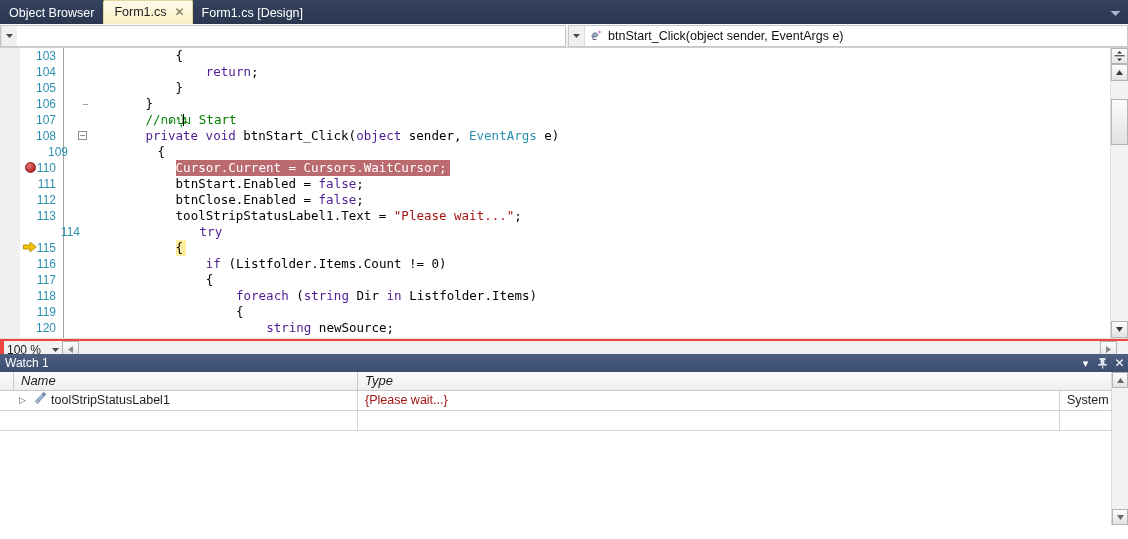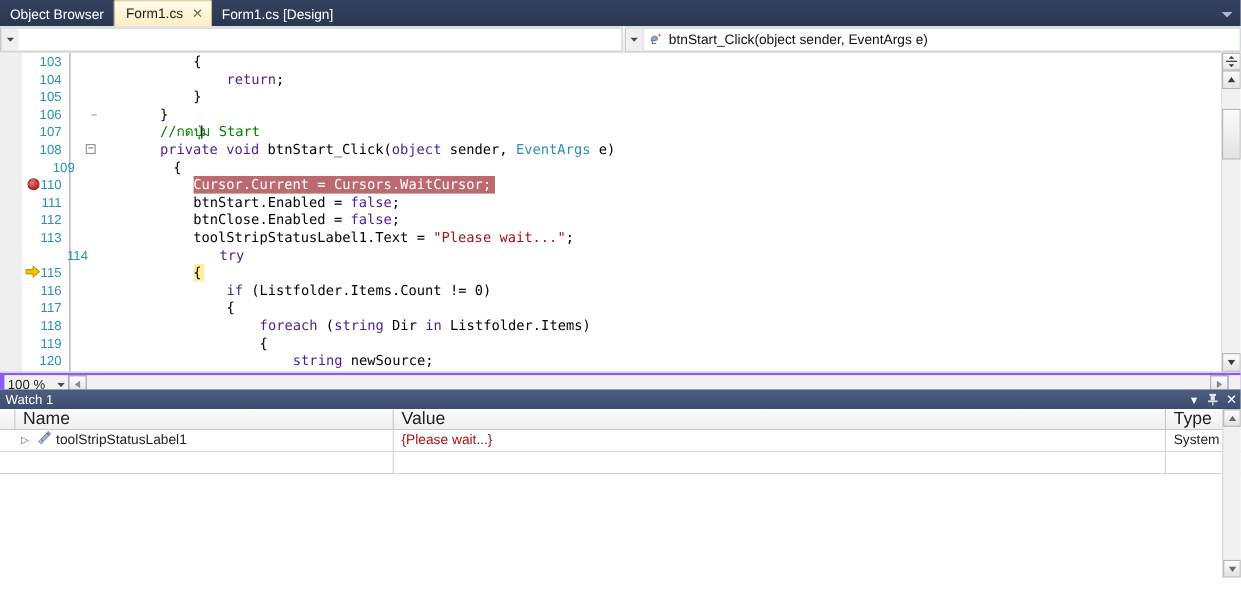--- a/index.html
+++ b/index.html
@@ -277,21 +277,21 @@
     border: 1px solid #b5b5b5;
     box-sizing: border-box;
     cursor: pointer;
   }
 
   
   .ed-bottom {
     position: absolute;
     left: 0; top: 338px;
     width: 1128px; height: 22px;
-    background: #8b5cf6;
+    background: #ef4444;
     display: flex;
     align-items: center;
     border-top: 1px solid #e0e0e0;
     box-sizing: border-box;
   }
   .zoom-combo {
     width: 58px; height: 18px;
     margin-left: 4px;
     display: flex; align-items: center;
     font-size: 12px;
@@ -339,29 +339,30 @@
     background: #ffffff;
   }
   .wg-headrow {
     display: flex;
     height: 19px;
     background: linear-gradient(to bottom, #fbfbfb, #efefef);
     border-bottom: 1px solid #c8c8c8;
     box-sizing: border-box;
   }
   .wg-head {
-    font-size: 16px;
+    font-size: 13px;
     color: #1e1e1e;
     line-height: 18px;
     padding-left: 7px;
     border-right: 1px solid #c8c8c8;
     box-sizing: border-box;
     overflow: hidden;
     white-space: nowrap;
     cursor: pointer;
+    font-style: italic;
   }
   .wg-head.c0 { width: 14px; padding-left: 0; }
   .wg-head.c1 { width: 344px; }
   .wg-head.c2 { width: 702px; }
   .wg-head.c3 { width: 50px; border-right: none; }
   .wg-row {
     display: flex;
     height: 20px;
     border-bottom: 1px solid #d4d4d4;
     box-sizing: border-box;
@@ -530,21 +531,20 @@
           <rect x="5" y="8.6" width="1.2" height="3" fill="#dfe5f0"></rect>
         </svg>
       </span>
       <span class="wt-icon" style="font-size:12px;">✕</span>
     </div>
 
     <div class="watch-grid">
       <div class="wg-headrow">
         <div class="wg-head c0"></div>
         <div class="wg-head c1">Name</div>
-        <div class="wg-head c2">Value</div>
         <div class="wg-head c3">Type</div>
       </div>
       <div id="watch-rows">
           <div class="wg-row">
             <div class="wg-cell c0"></div>
             <div class="wg-cell c1">
               <span class="expander" style="font-size: 9px; color: rgb(85, 85, 85);">▷</span>
               <span><svg width="14" height="13" viewBox="0 0 14 13">
                   <path d="M2 10.5 L4 8.5 L6.5 11 L4.5 12.5 Z" fill="#b8c2d4" stroke="#6b7a90" stroke-width="0.7"></path>
                   <path d="M4.3 8.2 L9.5 3 L11.5 5 L6.3 10.2 Z" fill="#9fb6d8" stroke="#52688a" stroke-width="0.7"></path>

